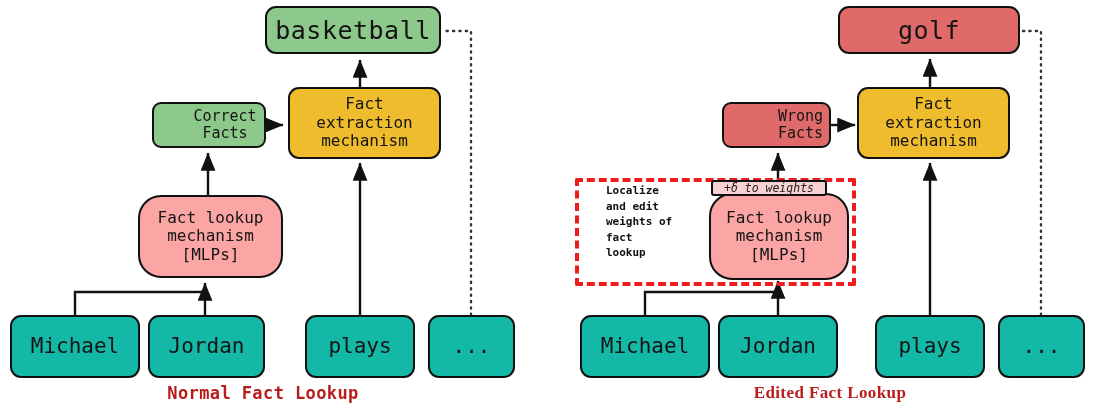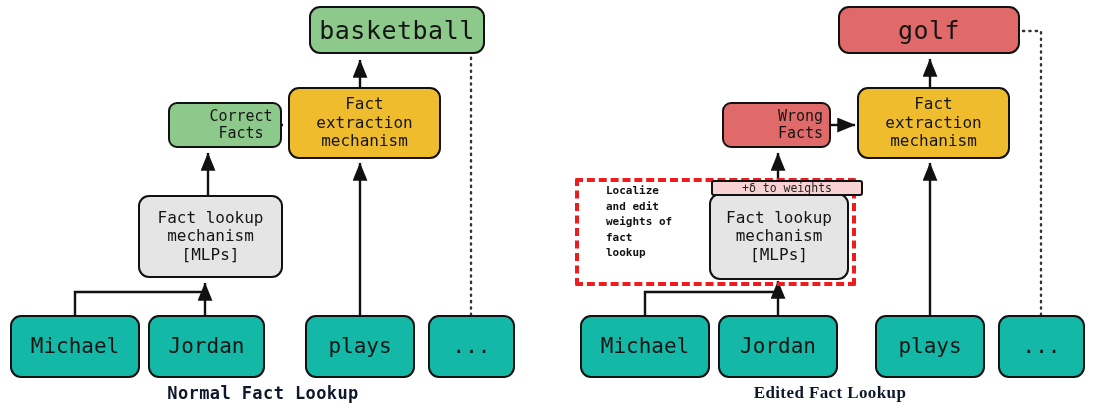--- a/index.html
+++ b/index.html
@@ -59,30 +59,30 @@
   }
   .facts-ok { background: #8dc98a; }
   .facts-bad { background: #e06a6a; }
   .extract {
     background: #efbc2d;
     border-radius: 11px;
     font-size: 16px;
     height: 72px;
   }
   .lookup {
-    background: #e5e5e5;
-    border-radius: 11px;
+    background: #fca5a5;
+    border-radius: 23px;
     font-size: 16px;
   }
   .caption {
     position: absolute;
     font-family: "DejaVu Sans Mono", "Liberation Mono", monospace;
     font-size: 17px;
     font-weight: bold;
-    color: #0f172a;
+    color: #b91c1c;
     text-align: center;
     letter-spacing: 0.4px;
   }
   .edit-region {
     position: absolute;
     box-sizing: border-box;
     border: 4.5px dashed #ee1c1c;
     border-radius: 2px;
     background: transparent;
   }
@@ -151,23 +151,23 @@
       <path d="M831,125 L855,125" stroke="#111111" stroke-width="2.4" fill="none" marker-end="url(#ah)"></path>
 
       <path d="M930,315 L930,163" stroke="#111111" stroke-width="2.4" fill="none" marker-end="url(#ah)"></path>
 
       <path d="M930,87 L930,59" stroke="#111111" stroke-width="2.4" fill="none" marker-end="url(#ah)"></path>
 
       <path d="M1041,315 L1041,31 L1023,31" stroke="#333333" stroke-width="2.4" fill="none" stroke-dasharray="1.2 5.2" stroke-linecap="round"></path>
     </g>
   </svg>
 
-  <div class="node answer answer-ok" style="left:265px; top:6px; width:176px;margin-left:44px;">basketball</div>
-
-  <div class="node facts facts-ok" style="left:168px; top:102px; width:114px;padding-left:32px;">Correct
+  <div class="node answer answer-ok" style="left:265px; top:6px; width:176px;">basketball</div>
+
+  <div class="node facts facts-ok" style="left:152px; top:102px; width:114px;padding-left:32px;">Correct
 Facts</div>
 
   <div class="node extract" style="left:288px; top:87px; width:153px;">Fact
 extraction
 mechanism</div>
 
   <div class="node lookup" style="left:138px; top:195px; width:145px; height:83px;">Fact lookup
 mechanism
 [MLPs]</div>
 
@@ -188,21 +188,21 @@
 mechanism</div>
 
   <div class="edit-region" style="left:575px; top:178px; width:281px; height:108px;"></div>
 
   <div class="edit-note" style="left:606px; top:183px; width:112px;">Localize
 and edit
 weights of
 fact
 lookup</div>
 
-  <div class="delta-badge" style="left:711px; top:180px; width:152px; height:16px;">+δ to weights</div>
+  <div class="delta-badge" style="left:711px; top:180px; width:116px; height:16px;font-style:italic;">+δ to weights</div>
 
   <div class="node lookup" style="left:709px; top:193px; width:140px; height:87px; z-index:2;">Fact lookup
 mechanism
 [MLPs]</div>
 
   <div class="node token" style="left:580px; top:315px; width:130px;">Michael</div>
   <div class="node token" style="left:718px; top:315px; width:120px;">Jordan</div>
   <div class="node token" style="left:875px; top:315px; width:110px;">plays</div>
   <div class="node token" style="left:998px; top:315px; width:87px;">...</div>
 

